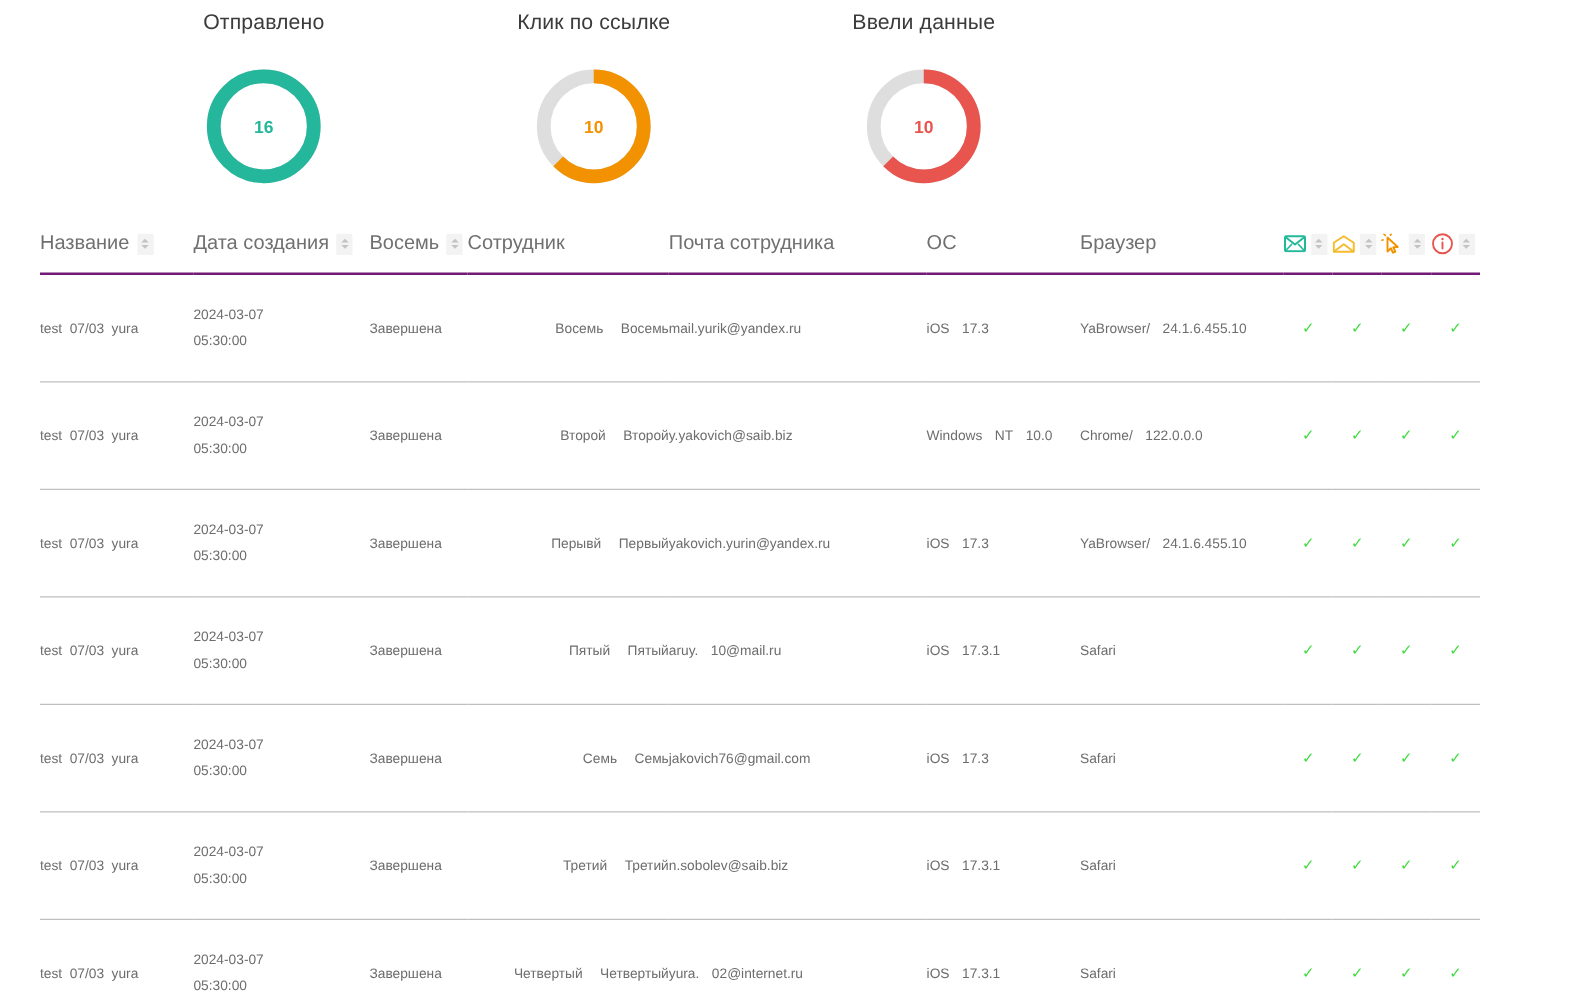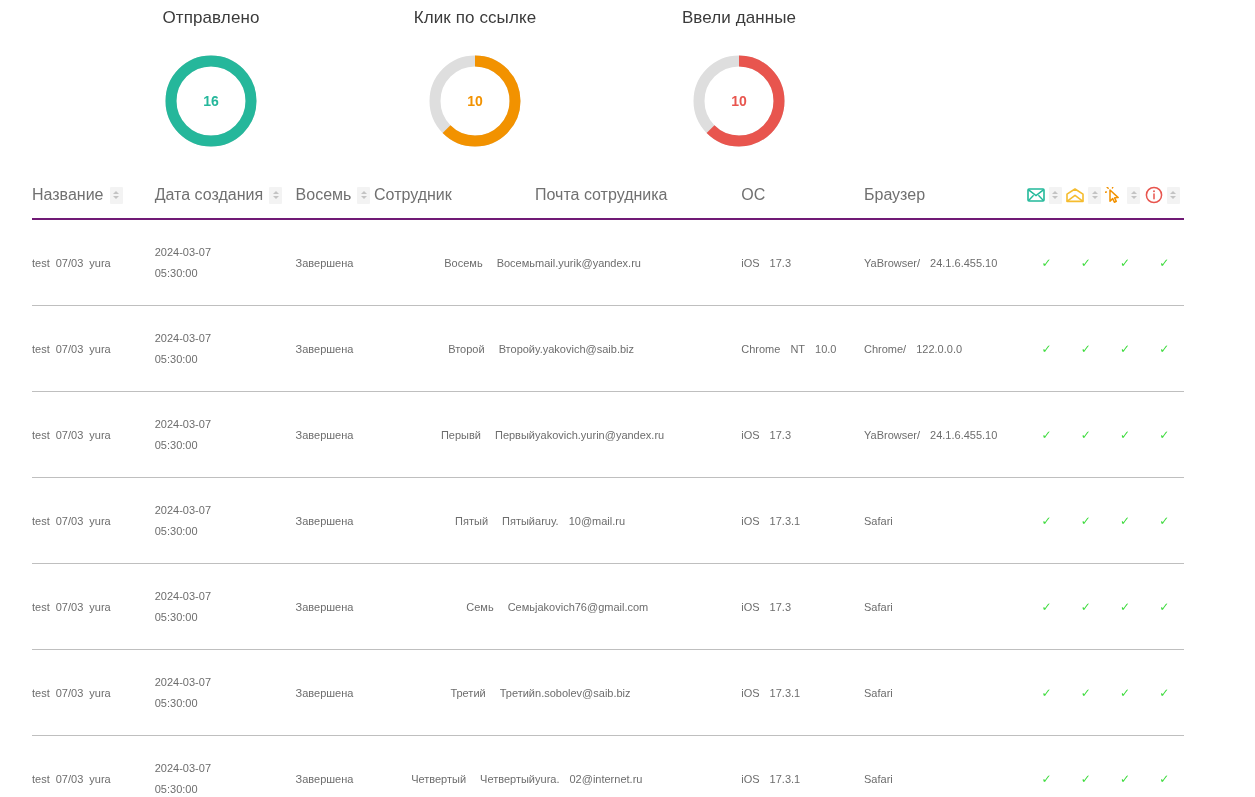--- a/index.html
+++ b/index.html
@@ -369,21 +369,21 @@
               <span>Второй</span>
             </div>
           </td>
           <td>
             <div class="two-words">
               <span>y.yakovich@saib.biz</span>
             </div>
           </td>
           <td>
             <div class="two-words">
-              <span>Chrome</span>
+              <span>Windows</span>
               <span>NT</span>
               <span>10.0</span>
             </div>
           </td>
           <td>
             <div class="two-words">
               <span>Chrome/</span>
               <span>122.0.0.0</span>
             </div>
           </td>

